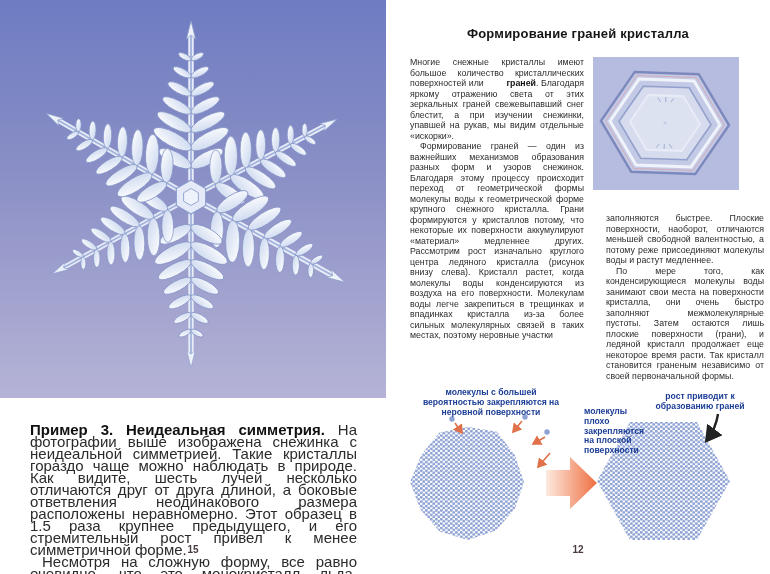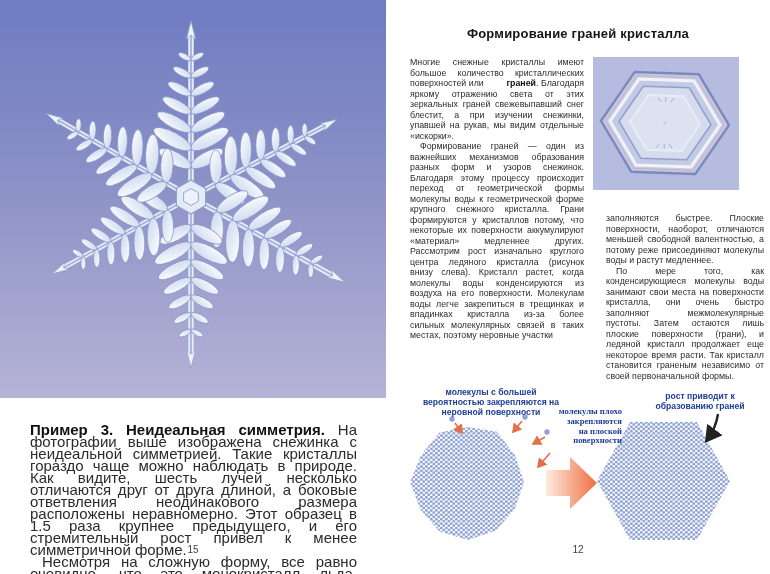--- a/index.html
+++ b/index.html
@@ -10,38 +10,38 @@
     color:#2e2e2e;
   }
   .abs{position:absolute;}
   p{margin:0;}
 
   
   .snow-photo{left:0;top:0;width:386px;height:398px;}
   .caption{left:30px;top:412px;width:327px;font-size:15px;line-height:12px;text-align:justify;color:#2b2b2b;margin-top:12px;}
   .caption .lead{font-weight:bold;color:#111;}
   .caption p + p{text-indent:12px;}
-  .pagenum{font-size:10px;font-weight:normal;color:#4a3a3f;text-align:center;}
+  .pagenum{font-size:10px;font-weight:bold;color:#4a3a3f;text-align:center;}
   .pagenum-left{left:150px;top:544px;width:86px;}
   .pagenum-right{left:535px;top:544px;width:86px;}
 
   
   .title{left:398px;top:26px;width:360px;text-align:center;font-size:13px;font-weight:bold;color:#151515;letter-spacing:.2px;}
   .col{font-size:8.8px;line-height:10.5px;text-align:justify;color:#2b2b2b;}
   .col b{color:#111;padding-left:20px;}
   .col1{left:410px;top:57px;width:174px;}
   .col2{left:586px;top:213px;width:158px;margin-left:20px;}
   .col p.indent{text-indent:10px;}
   .crystal-photo{left:593px;top:57px;width:146px;height:133px;}
 
   
   .diagram-svg{left:400px;top:386px;width:360px;height:162px;}
   .dlabel{font-size:8.6px;line-height:9.8px;font-weight:bold;color:#1d3e96;}
   .dlabel-rough{left:418px;top:388px;width:146px;text-align:center;}
-  .dlabel-flat{left:556px;top:407px;width:66px;text-align:right;font-family:Liberation Serif, serif;}
+  .dlabel-flat{left:584px;top:407px;width:66px;text-align:left;}
   .dlabel-growth{left:645px;top:392px;width:110px;text-align:center;}
 </style>
 </head>
 <body>
 
 <svg class="abs snow-photo" viewBox="0 0 386 398" aria-hidden="true">
   <defs>
     <linearGradient id="bgGrad" x1="0" y1="0" x2="0" y2="1">
       <stop offset="0" stop-color="#6e7cc2"></stop>
       <stop offset="0.45" stop-color="#8b90c6"></stop>

